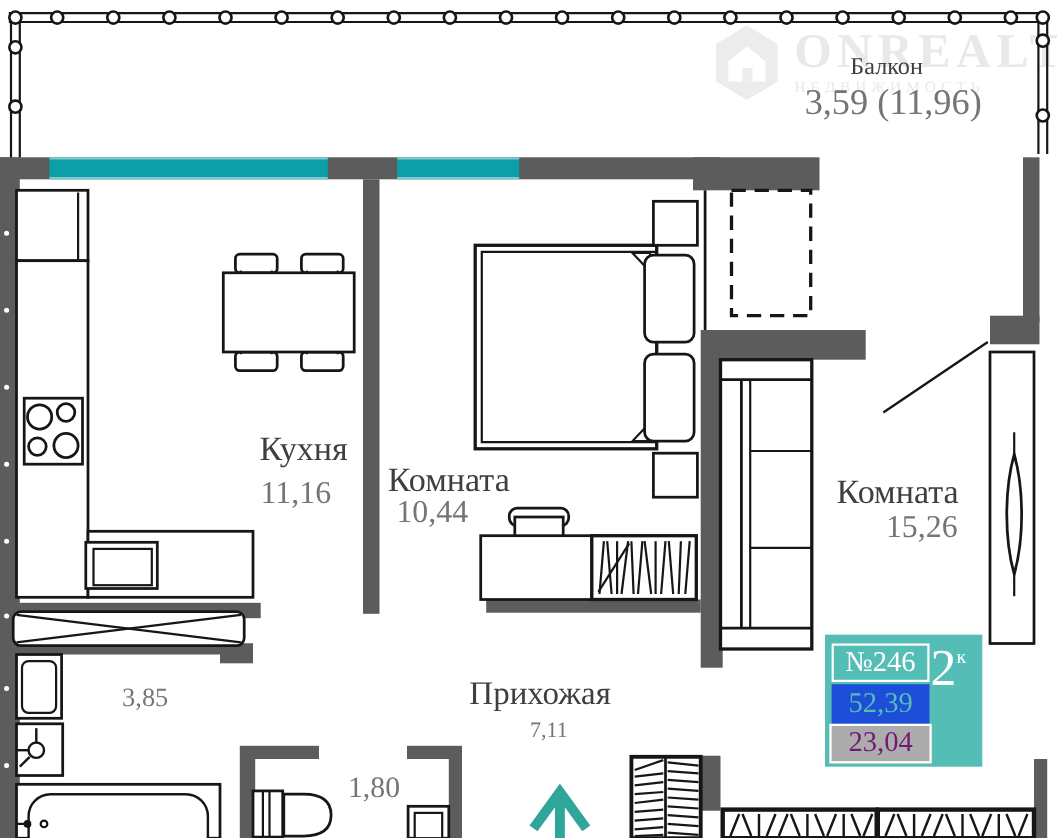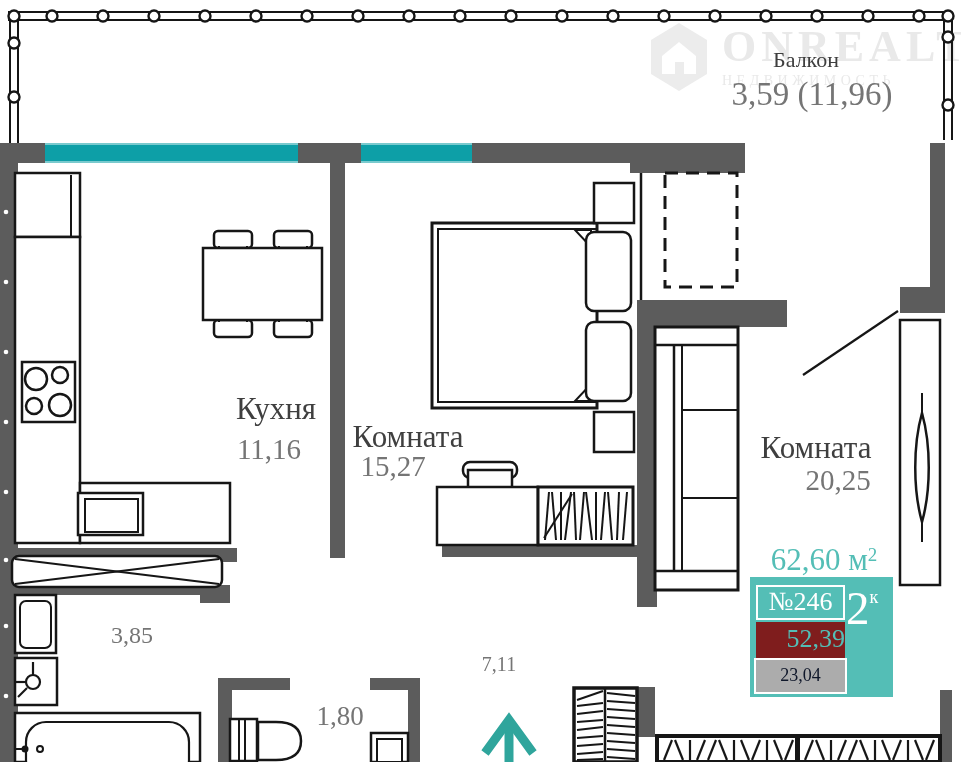--- a/index.html
+++ b/index.html
@@ -20,24 +20,24 @@
   .hallnum{font-size:20px;}
   .small28{font-size:24px;}
   .small27{font-size:27px;}
   .total{color:var(--accent,#54BEB6);font-size:31px;}
   .total sup{font-size:19px;position:relative;top:2px;}
   .badge{position:absolute;left:750px;top:577px;width:143px;height:120px;
          background:var(--accent,#54BEB6);}
   .badge .cell{position:absolute;box-sizing:border-box;text-align:center;}
   .badge .numbox{left:6px;top:8px;width:89px;height:35px;border:2.5px solid #fff;
                  background:var(--accent,#54BEB6);color:#fff;font-size:26px;line-height:29px;}
-  .badge .livebox{left:6px;top:45px;width:89px;height:46px;background:#7f1d1d;
-                  color:var(--accent,#54BEB6);font-size:26px;line-height:33px;text-align:right;}
+  .badge .livebox{left:6px;top:45px;width:89px;height:46px;background:#1d4ed8;
+                  color:var(--accent,#54BEB6);font-size:26px;line-height:33px;}
   .badge .secbox{left:4px;top:81px;width:93px;height:36px;border:2.5px solid #fff;
-                 background:var(--muted,#ACACAC);color:#0f172a;font-size:18px;line-height:30px;}
+                 background:var(--muted,#ACACAC);color:#701a75;font-size:26px;line-height:30px;}
   .badge .rooms{position:absolute;left:96px;top:8px;color:#fff;display:flex;align-items:flex-start;}
   .badge .rooms .n{font-size:47px;line-height:1;}
   .badge .rooms .suf{font-size:18px;line-height:1;margin-top:3px;}
   .wm{position:absolute;left:648px;top:22px;display:flex;align-items:center;gap:12px;
       color:#E9E9E9;}
   .wm .txt .brand{font-size:44px;font-weight:700;letter-spacing:5px;line-height:1;}
   .wm .txt .sub{font-size:14px;letter-spacing:4.5px;margin-top:4px;}
 </style>
 </head>
 <body>
@@ -312,28 +312,28 @@
           <line x1="934" y1="740" x2="926" y2="760"></line>
       </g>
     </g>
   </svg>
 
   <div class="lbl big" style="left:806px;top:60px">Балкон</div>
   <div class="lbl bignum num" style="left:812px;top:94px">3,59 (11,96)</div>
   <div class="lbl room" style="left:276px;top:408px">Кухня</div>
   <div class="lbl roomnum num" style="left:269px;top:449px">11,16</div>
   <div class="lbl room" style="left:408px;top:436px">Комната</div>
-  <div class="lbl roomnum num" style="left:393px;top:466px">15,27</div>
+  <div class="lbl roomnum num" style="left:393px;top:466px">10,44</div>
   <div class="lbl room" style="left:816px;top:447px">Комната</div>
-  <div class="lbl roomnum num" style="left:838px;top:480px">20,25</div>
+  <div class="lbl roomnum num" style="left:838px;top:480px">15,26</div>
+  <div class="lbl hall" style="left:491px;top:631px">Прихожая</div>
   <div class="lbl hallnum num" style="left:499px;top:664px">7,11</div>
   <div class="lbl small28 num" style="left:132px;top:635px">3,85</div>
   <div class="lbl small27 num" style="left:340px;top:716px">1,80</div>
 
-  <div class="lbl total" style="left:824px;top:559px"><span>62,60</span><span> м</span><sup>2</sup></div>
 
   <div class="badge">
     <div class="cell numbox">№246</div>
     <div class="rooms">
       <span class="n">2</span>
       <span class="suf">к</span>
     </div>
     <div class="cell livebox">52,39</div>
     <div class="cell secbox">23,04</div>
   </div>

